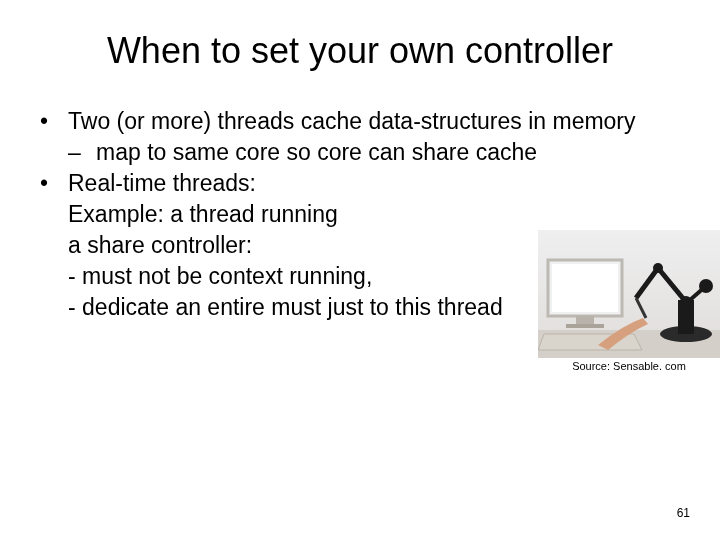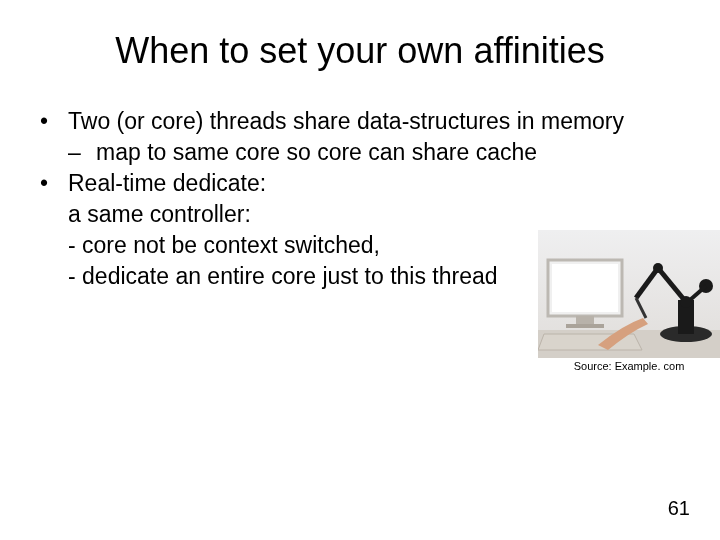--- a/index.html
+++ b/index.html
@@ -7,53 +7,57 @@
   .title{font-size:36px;font-weight:400;text-align:center;margin:0 0 34px 0;letter-spacing:0px;}
   .body{font-size:23px;line-height:1.35;}
   .b1{display:flex;}
   .bul{width:28px;flex:0 0 28px;}
   .sub{display:flex;padding-left:28px;}
   .sub .bul{width:28px;flex:0 0 28px;}
   .figwrap{position:absolute;right:0;top:230px;width:182px;text-align:center;}
   .fig{width:182px;height:128px;background:linear-gradient(#efeff0,#e0ddda);border:0;position:relative;overflow:hidden;}
   .fig svg{width:100%;height:100%;}
   .cap{font-size:11px;color:#000;margin-top:2px;}
-  .pagenum{position:absolute;right:30px;bottom:20px;font-size:20px;}
+  .pagenum{position:absolute;right:30px;bottom:20px;font-size:12px;}
 </style>
 </head>
 <body>
 
 <div class="slide">
 
-  <h1 class="title">When to set your own affinities</h1>
+  <h1 class="title">When to set your own controller</h1>
 
   <div class="body">
     <div class="b1">
       <div class="bul">•</div>
-      <div>Two (or core) threads share data-structures in memory</div>
+      <div>Two (or more) threads cache data-structures in memory</div>
     </div>
     <div class="sub">
       <div class="bul">–</div>
       <div>map to same core so core can share cache</div>
     </div>
     <div class="b1">
       <div class="bul">•</div>
-      <div>Real-time dedicate:</div>
+      <div>Real-time threads:</div>
     </div>
     <div class="b1">
       <div class="bul"></div>
-      <div>a same controller:</div>
+      <div>Example: a thread running</div>
     </div>
     <div class="b1">
       <div class="bul"></div>
-      <div>- core not be context switched,</div>
+      <div>a share controller:</div>
     </div>
     <div class="b1">
       <div class="bul"></div>
-      <div>- dedicate an entire core just to this thread</div>
+      <div>- must not be context running,</div>
+    </div>
+    <div class="b1">
+      <div class="bul"></div>
+      <div>- dedicate an entire must just to this thread</div>
     </div>
   </div>
 
   <div class="figwrap">
     <div class="fig">
       <svg viewBox="0 0 182 128">
 
         <rect x="0" y="100" width="182" height="28" fill="#d4cfc8"></rect>
 
         <rect x="10" y="30" width="74" height="56" fill="#f0f0f0" stroke="#bcb8b2" stroke-width="3"></rect>
@@ -72,18 +76,18 @@
         <path d="M 120 38 L 98 68" stroke="#1a1a1a" stroke-width="5" fill="none"></path>
         <circle cx="120" cy="38" r="5" fill="#1a1a1a"></circle>
         <circle cx="148" cy="72" r="6" fill="#1a1a1a"></circle>
 
         <path d="M 98 68 L 108 88" stroke="#333" stroke-width="3"></path>
 
         <circle cx="168" cy="56" r="7" fill="#1a1a1a"></circle>
         <path d="M 152 70 L 168 56" stroke="#1a1a1a" stroke-width="4"></path>
       </svg>
     </div>
-    <div class="cap">Source: Example. com</div>
+    <div class="cap">Source: Sensable. com</div>
   </div>
 
   <div class="pagenum">61</div>
 
 </div>
 
 </body></html>

